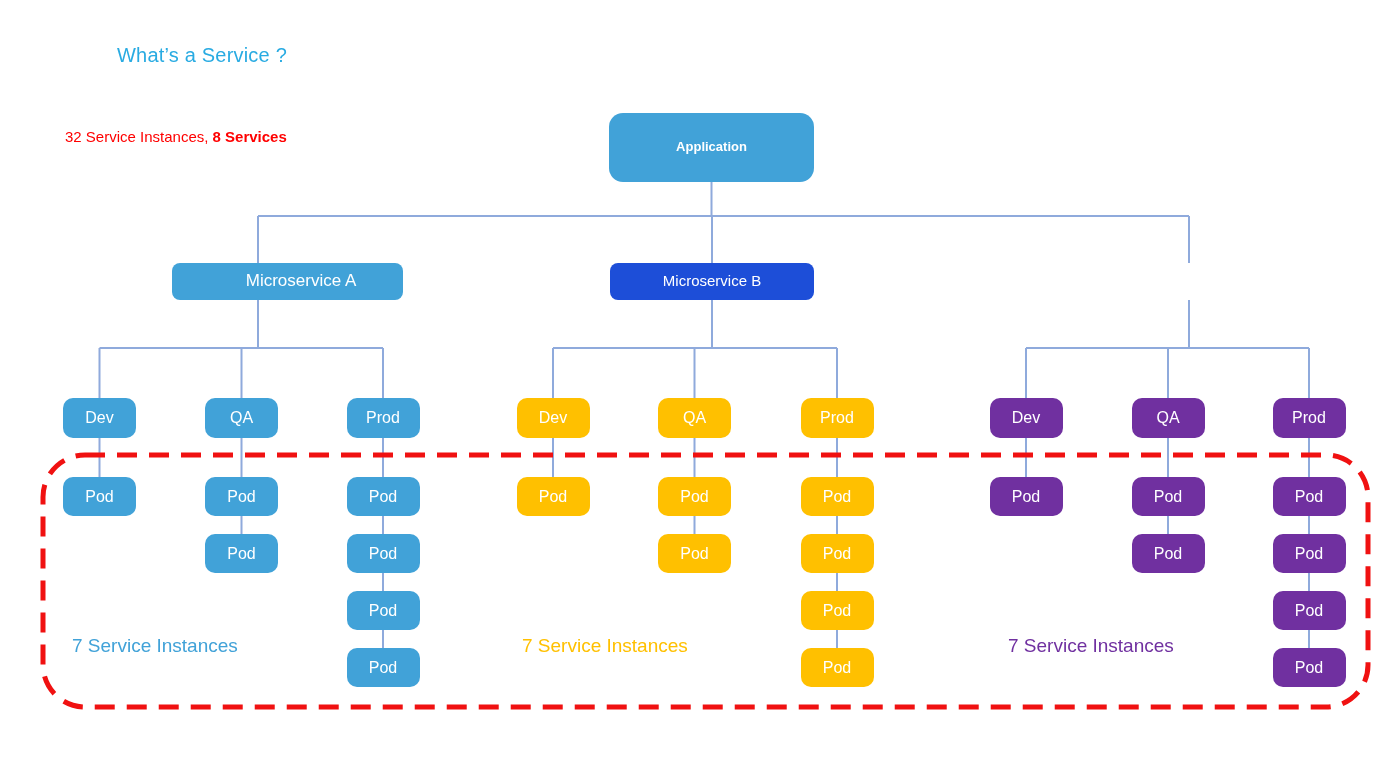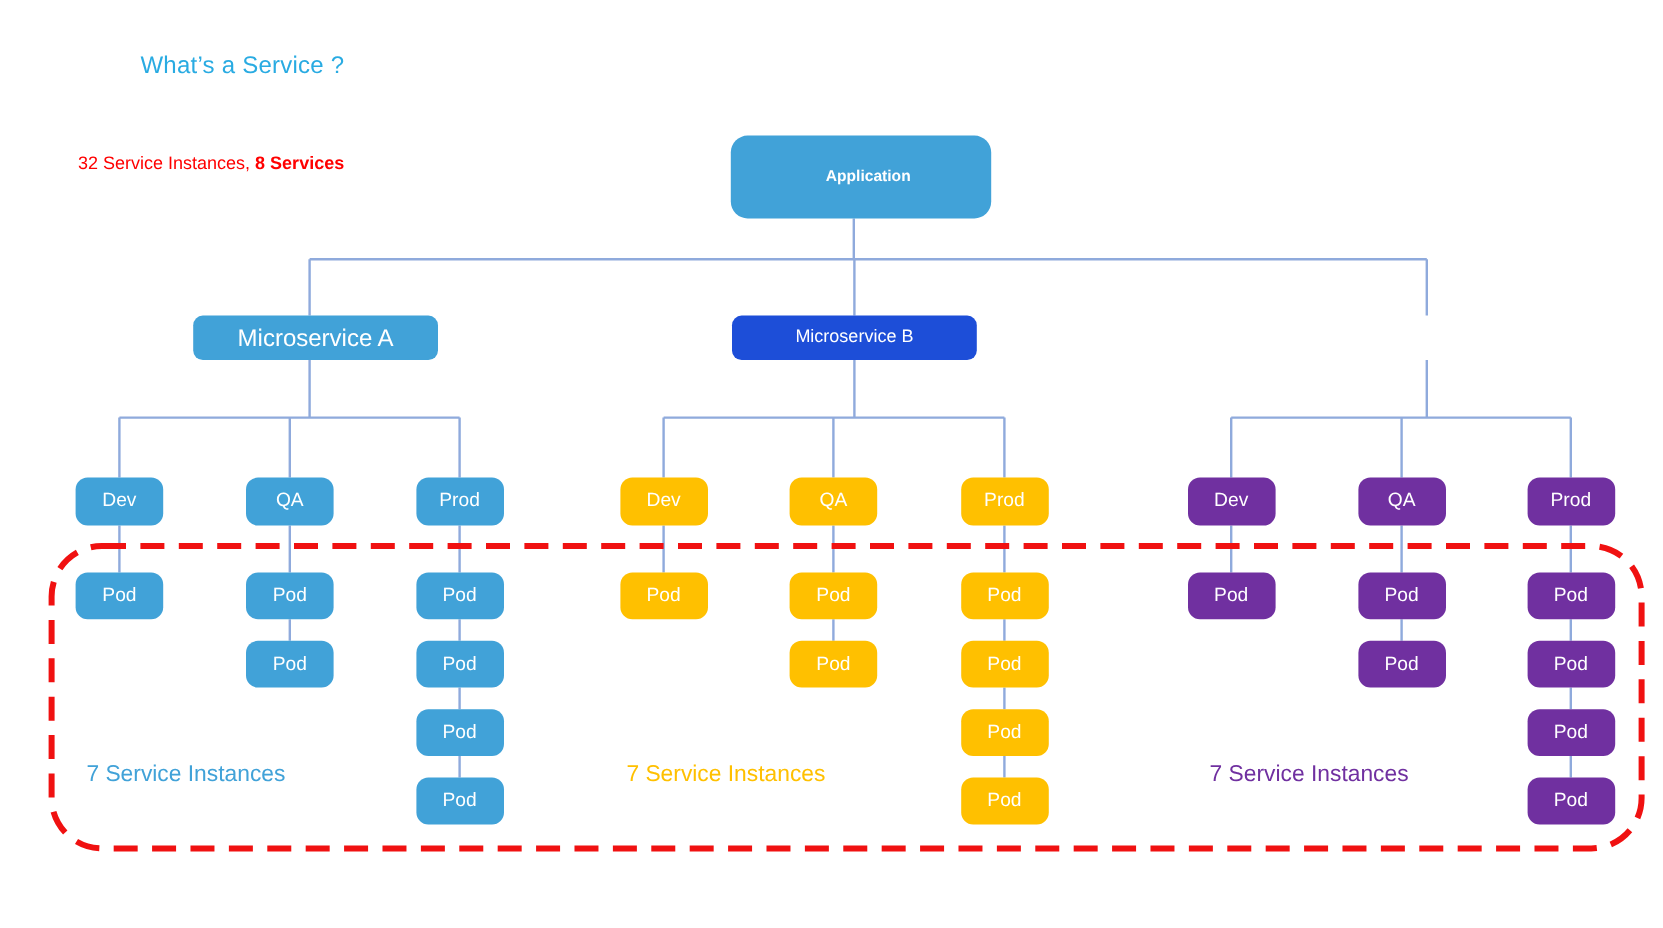--- a/index.html
+++ b/index.html
@@ -28,22 +28,22 @@
   <svg id="connector-svg" width="1386" height="773">
       <path d="M698.5 182L698.5 216M245 216L1176 216M245 216L245 263M699 216L699 263M1176 216L1176 263M245 300L245 348M86.5 348L370 348M86.5 348L86.5 398M228.5 348L228.5 398M370 348L370 398M86.5 438L86.5 477M228.5 438L228.5 477M228.5 516L228.5 534M370 438L370 477M370 516L370 534M370 573L370 591M370 630L370 648M699 300L699 348M540 348L824 348M540 348L540 398M681.5 348L681.5 398M824 348L824 398M540 438L540 477M681.5 438L681.5 477M681.5 516L681.5 534M824 438L824 477M824 516L824 534M824 573L824 591M824 630L824 648M1176 300L1176 348M1013 348L1296 348M1013 348L1013 398M1155 348L1155 398M1296 348L1296 398M1013 438L1013 477M1155 438L1155 477M1155 516L1155 534M1296 438L1296 477M1296 516L1296 534M1296 573L1296 591M1296 630L1296 648" fill="none" stroke="#8FAADC" stroke-width="2"></path>
       <rect x="30" y="455" width="1325" height="252" rx="42" fill="none" stroke="#F01111" stroke-width="5" stroke-dasharray="20 12"></rect>
     </svg>
 
   <div class="title" style="color: rgb(41, 171, 226);">What’s a Service ?</div>
 
   <div class="subtitle" style="color: rgb(255, 0, 0);"><span>32 Service Instances, </span><span class="bold">8 Services</span></div>
 
   <div id="nodes">
-      <div class="node" style="left: 596px; top: 113px; width: 205px; height: 69px; background: rgb(65, 162, 216); border-radius: 14px; font-size: 13px; font-weight: bold; padding-left: 12px;">Application</div>
-      <div class="node" style="left: 148px; top: 263px; width: 204px; height: 37px; background: rgb(65, 162, 216); border-radius: 8px; font-size: 20px;">Microservice A</div>
+      <div class="node" style="left: 596px; top: 113px; width: 205px; height: 69px; background: rgb(65, 162, 216); border-radius: 14px; font-size: 13px; font-weight: bold;">Application</div>
+      <div class="node" style="left: 159px; top: 263px; width: 204px; height: 37px; background: rgb(65, 162, 216); border-radius: 8px; font-size: 17px; padding-left: 27px;">Microservice A</div>
       <div class="node" style="left: 50px; top: 398px; width: 73px; height: 40px; background: rgb(65, 162, 216); border-radius: 10px; font-size: 16px;">Dev</div>
       <div class="node" style="left: 50px; top: 477px; width: 73px; height: 39px; background: rgb(65, 162, 216); border-radius: 10px; font-size: 16px;">Pod</div>
       <div class="node" style="left: 192px; top: 398px; width: 73px; height: 40px; background: rgb(65, 162, 216); border-radius: 10px; font-size: 16px;">QA</div>
       <div class="node" style="left: 192px; top: 477px; width: 73px; height: 39px; background: rgb(65, 162, 216); border-radius: 10px; font-size: 16px;">Pod</div>
       <div class="node" style="left: 192px; top: 534px; width: 73px; height: 39px; background: rgb(65, 162, 216); border-radius: 10px; font-size: 16px;">Pod</div>
       <div class="node" style="left: 333.5px; top: 398px; width: 73px; height: 40px; background: rgb(65, 162, 216); border-radius: 10px; font-size: 16px;">Prod</div>
       <div class="node" style="left: 333.5px; top: 477px; width: 73px; height: 39px; background: rgb(65, 162, 216); border-radius: 10px; font-size: 16px;">Pod</div>
       <div class="node" style="left: 333.5px; top: 534px; width: 73px; height: 39px; background: rgb(65, 162, 216); border-radius: 10px; font-size: 16px;">Pod</div>
       <div class="node" style="left: 333.5px; top: 591px; width: 73px; height: 39px; background: rgb(65, 162, 216); border-radius: 10px; font-size: 16px;">Pod</div>
       <div class="node" style="left: 333.5px; top: 648px; width: 73px; height: 39px; background: rgb(65, 162, 216); border-radius: 10px; font-size: 16px;">Pod</div>

